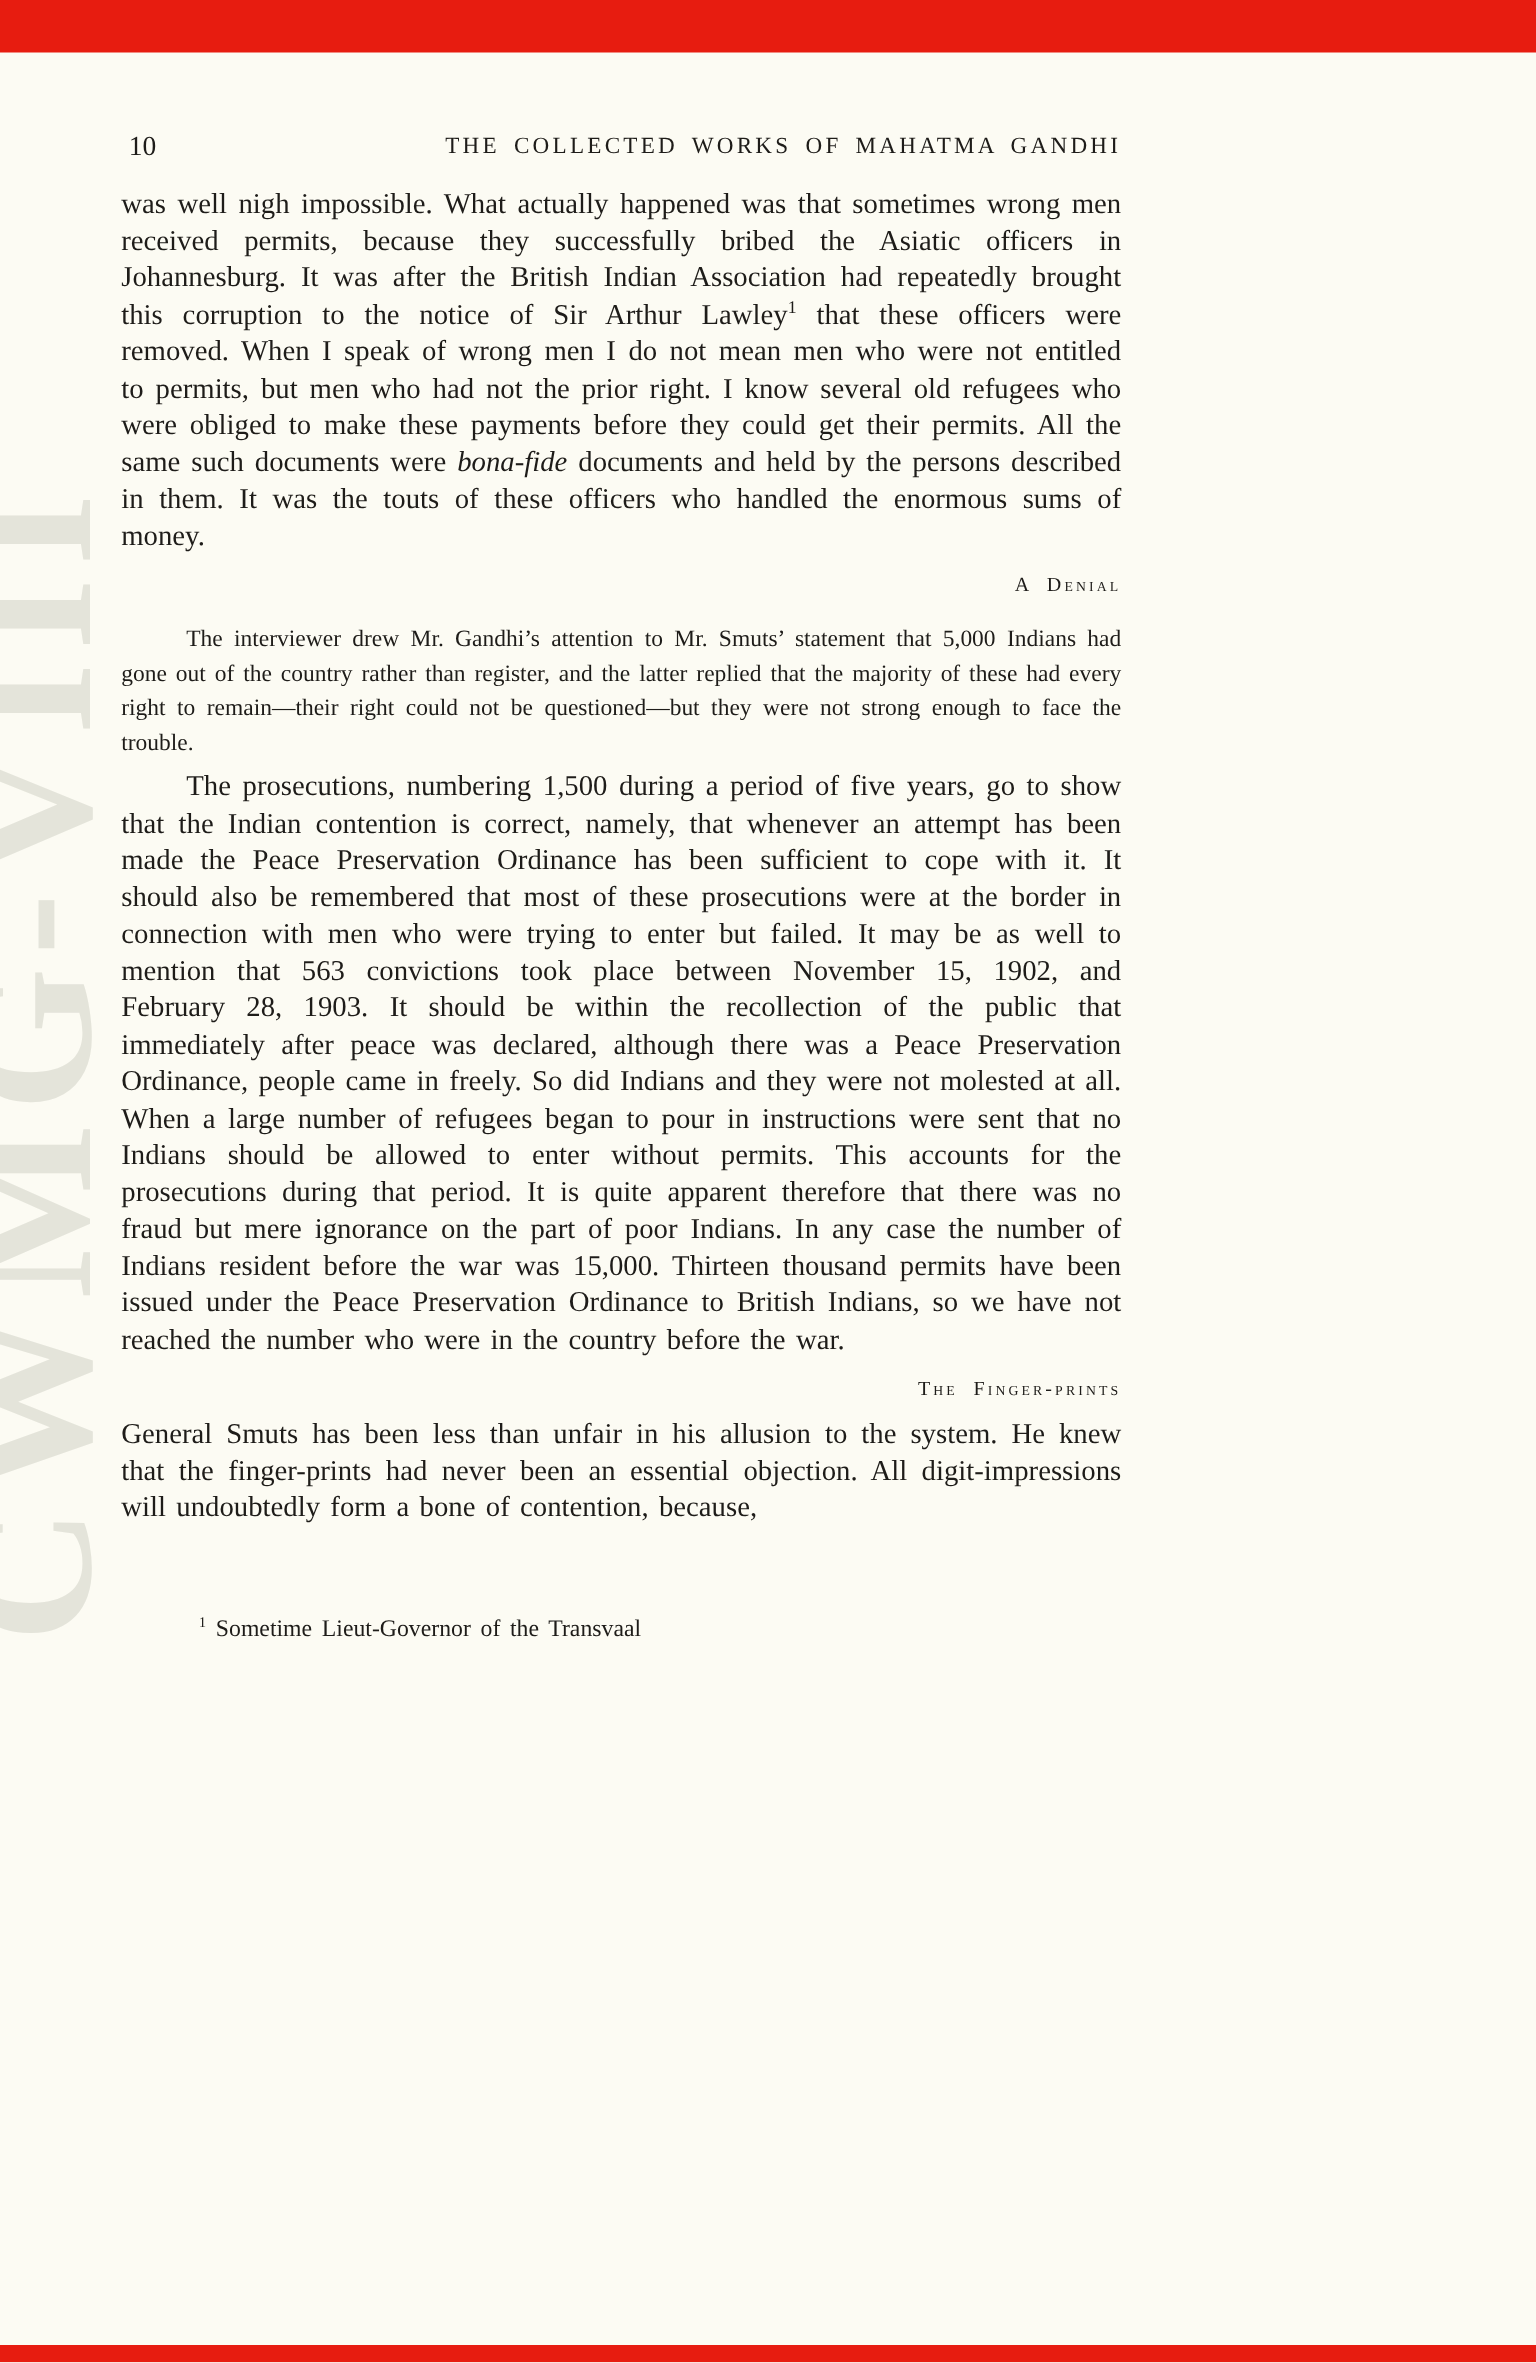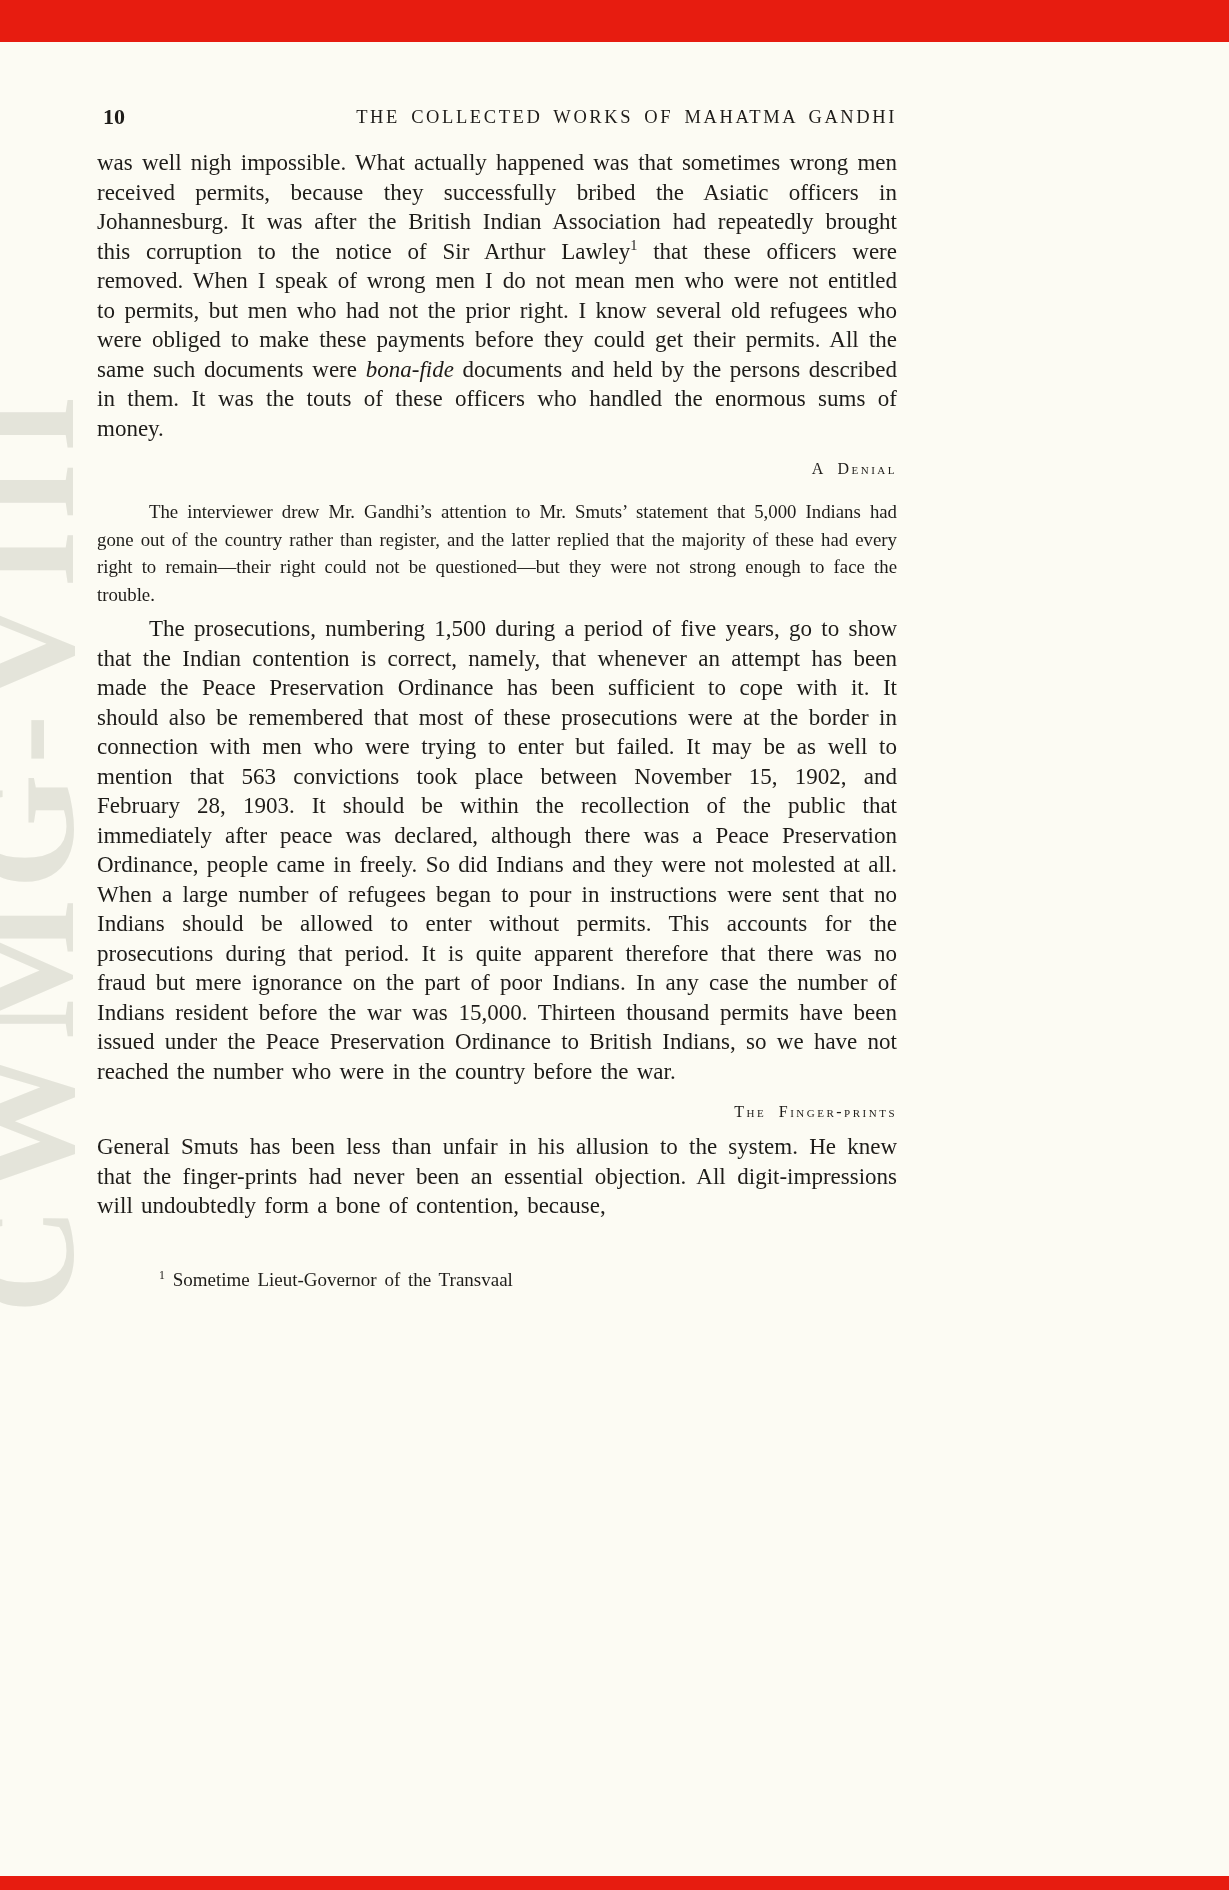--- a/index.html
+++ b/index.html
@@ -43,21 +43,20 @@
   .page-header {
     position: relative;
     height: 34px;
     margin-bottom: 12px;
   }
   .page-number {
     position: absolute;
     left: 6px;
     top: 2px;
     font-size: 22px;
-    font-weight: bold;
   }
   .running-title {
     text-align: right;
     font-size: 18.5px;
     letter-spacing: 2.6px;
     padding-top: 5px;
     word-spacing: 4px;
   }
 
   p.body {
@@ -80,21 +79,21 @@
     text-align: right;
     font-size: 16px;
     font-weight: normal;
     font-variant: small-caps;
     letter-spacing: 2.5px;
     word-spacing: 6px;
     margin: 17px 0 11px 0;
     font-family: Liberation Serif, serif;
   }
   .footnote {
-    margin-top: 48px;
+    margin-top: 72px;
     padding-left: 62px;
     font-size: 19px;
     word-spacing: 3px;
   }
   sup { font-size: 0.62em; vertical-align: super; line-height: 0; }
   em { font-style: italic; }
 </style>
 </head>
 <body>
 

